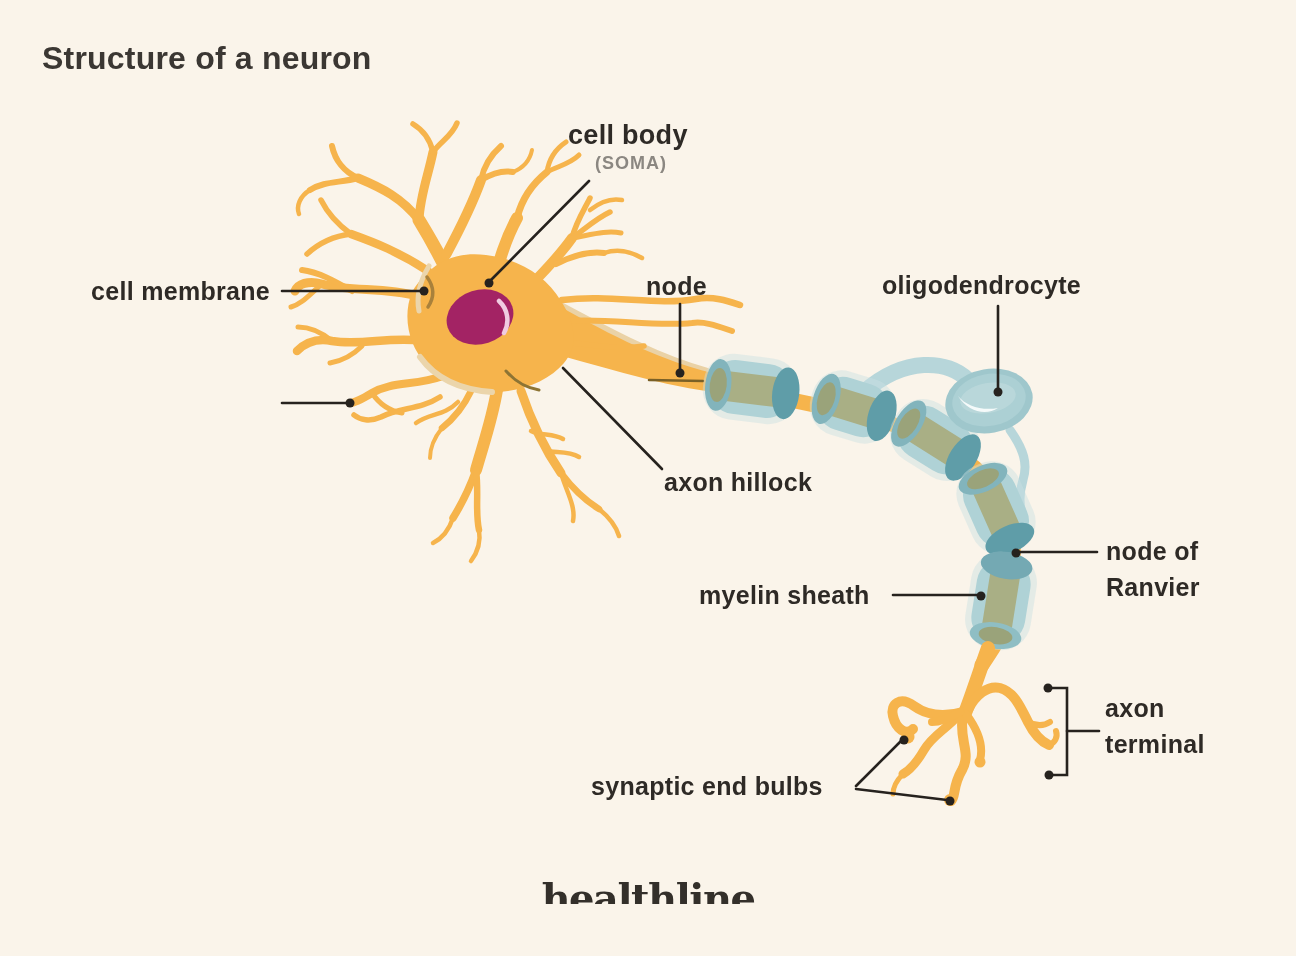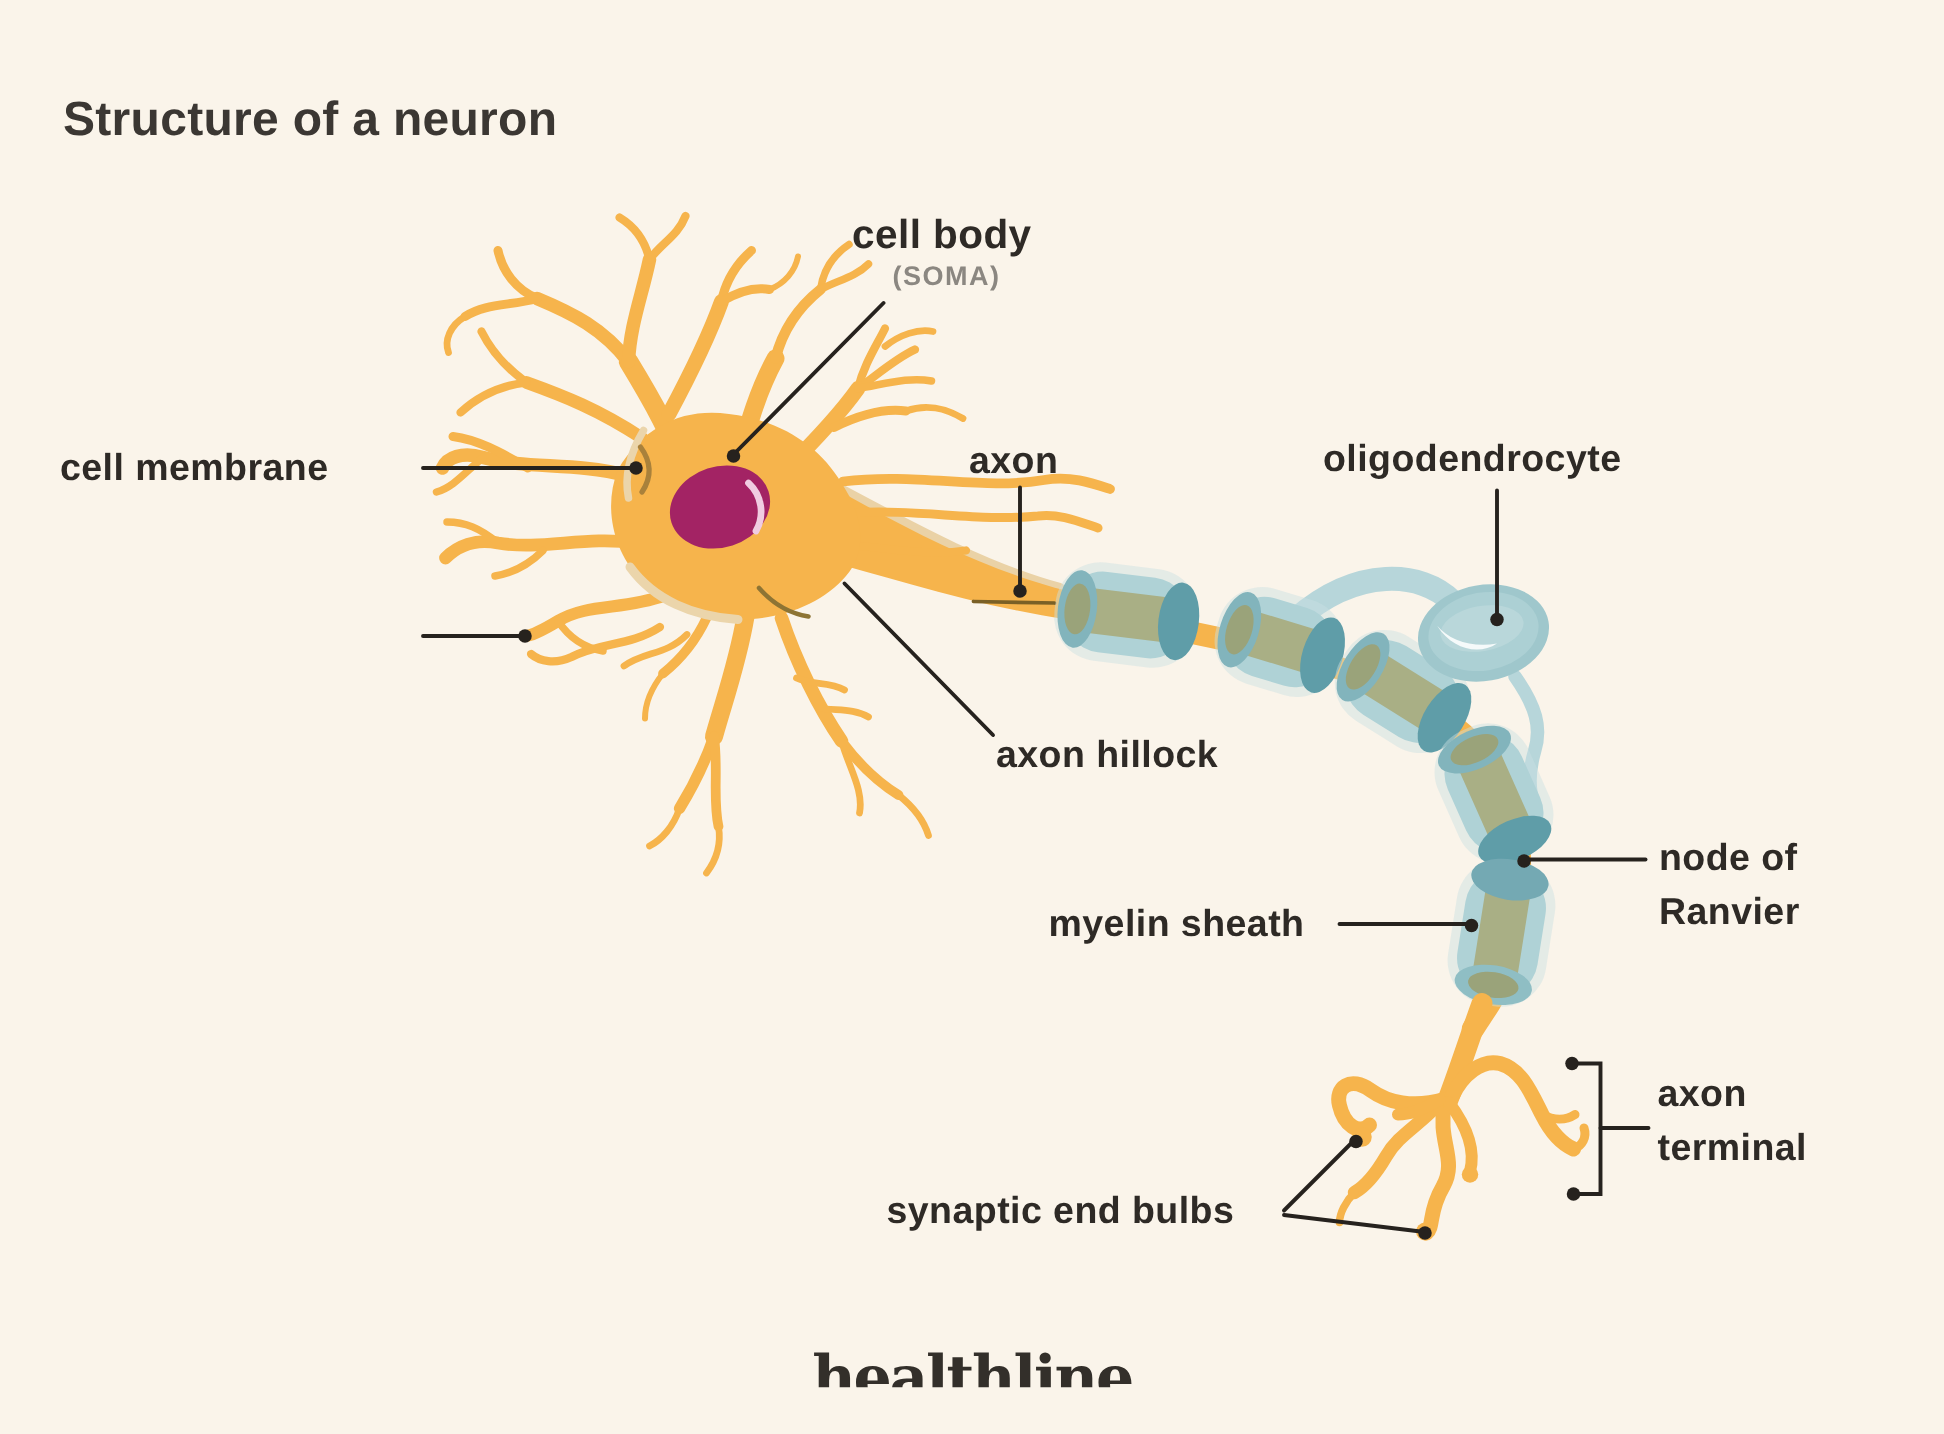--- a/index.html
+++ b/index.html
@@ -1,33 +1,32 @@
 <!DOCTYPE html>
 <html><head>
 <meta charset="utf-8">
 <style>
   html,body{margin:0;padding:0;background:#FAF4EA;}
   .stage{
     position:relative;width:1296px;height:904px;overflow:hidden;
     background:#FAF4EA;
     font-family:"Liberation Sans", sans-serif;
-    margin-top:21px;
   }
   .stage svg{position:absolute;left:0;top:0;}
   .title{
     position:absolute;left:42px;top:40px;
     font-size:32px;font-weight:700;color:#3B3733;letter-spacing:.2px;
   }
   .lbl{
     position:absolute;
     font-size:25px;font-weight:700;color:#2E2A26;letter-spacing:.3px;
     line-height:36px;white-space:nowrap;
   }
   .lbl.wrap{white-space:normal;}
-  .lbl.right{text-align:left;}
+  .lbl.right{text-align:right;}
   .sub{
     position:absolute;font-size:18px;font-weight:700;color:#8B8781;
     letter-spacing:1px;
   }
   .logo{
     position:absolute;left:0;top:874px;width:1296px;text-align:center;
     font-family:"DejaVu Serif","Liberation Serif",serif;
     font-size:40px;font-weight:700;color:#332F2A;letter-spacing:-1.5px;
   }
 </style>
@@ -249,21 +248,21 @@
   </svg>
 
   <div class="title">Structure of a neuron</div>
 
   <div class="lbl" style="left:568px;top:117px;font-size:27px;">cell body</div>
   <div class="sub" style="left:595px;top:153px;text-align:right;">(SOMA)</div>
 
   <div class="lbl right" style="left:40px;top:273px;width:230px;">cell membrane</div>
 
 
-  <div class="lbl" style="left:646px;top:268px;">axon</div>
+  <div class="lbl" style="left:646px;top:268px;">node</div>
 
   <div class="lbl" style="left:664px;top:464px;">axon hillock</div>
 
   <div class="lbl" style="left:882px;top:267px;">oligodendrocyte</div>
 
   <div class="lbl" style="left:699px;top:577px;">myelin sheath</div>
 
   <div class="lbl wrap" style="left:1106px;top:533px;width:120px;">node of Ranvier</div>
 
   <div class="lbl wrap" style="left:1105px;top:690px;width:130px;">axon terminal</div>

